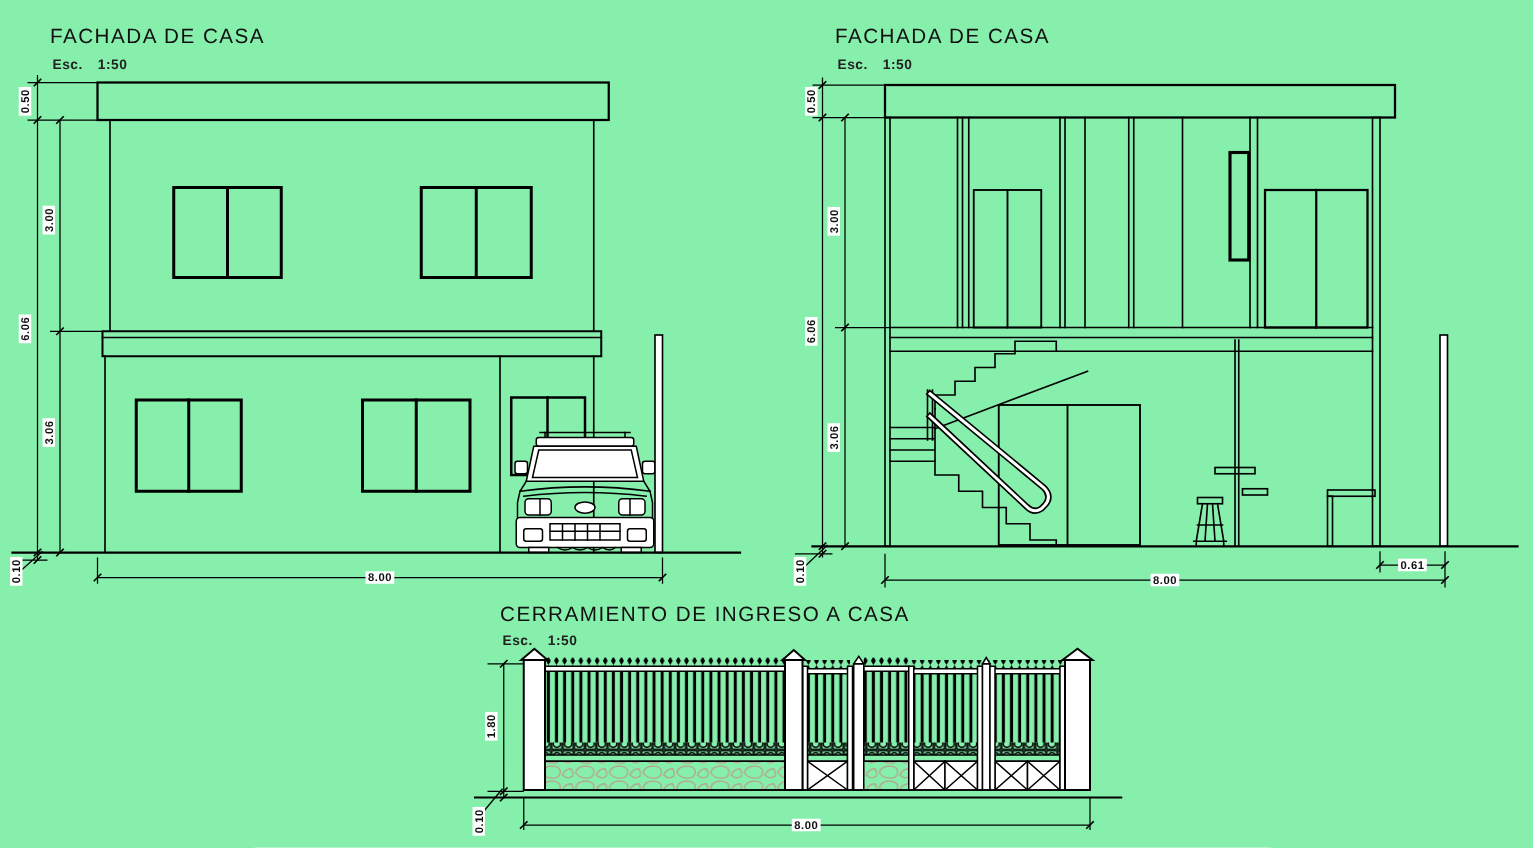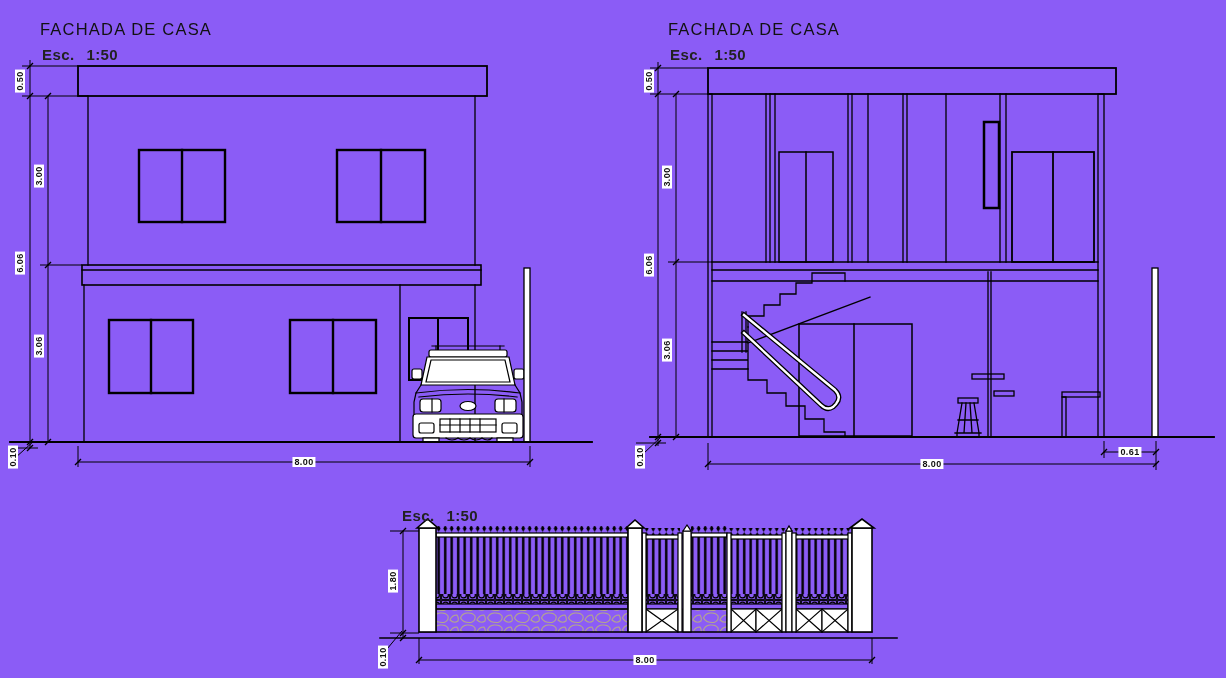--- a/index.html
+++ b/index.html
@@ -1,21 +1,21 @@
 <!DOCTYPE html>
 <html><head>
 <meta charset="utf-8">
 <style>
   html,body{margin:0;padding:0;background:#fff;}
   body{width:1226px;height:678px;position:relative;overflow:hidden;
        font-family:"Liberation Sans", sans-serif;color:#0a0a0a;}
-  .sheet{position:absolute;inset:0;background:#8b5cf6;}
+  .sheet{position:absolute;inset:0;background:#86efac;}
   svg{position:absolute;left:0;top:0;}
   .ttl{position:absolute;font-size:16.5px;letter-spacing:1.2px;color:#111;white-space:nowrap;}
-  .esc{position:absolute;font-size:15px;font-weight:bold;letter-spacing:.4px;color:#222;white-space:nowrap;}
+  .esc{position:absolute;font-size:11px;font-weight:bold;letter-spacing:.4px;color:#222;white-space:nowrap;}
   .esc .val{margin-left:12px;}
   .dl{position:absolute;font-size:9px;font-weight:bold;letter-spacing:.4px;background:#fff;
       padding:0 2px;transform:translate(-50%,-50%);white-space:nowrap;color:#111;}
   .dlv{transform:translate(-50%,-50%) rotate(-90deg);}
 </style>
 </head>
 <body>
 
 <div class="sheet">
 
@@ -256,20 +256,21 @@
   <path d="M400,534 L406,528 M400,636 L406,630 M400,641 L406,635 M416,663 L422,657 M869,663 L875,657" stroke-width="1.4"></path>
 </g>
 </svg>
 
 <span class="ttl" style="left:40px;top:20px">FACHADA DE CASA</span>
 <span class="esc" style="left:42px;top:46px"><span>Esc.</span><span class="val">1:50</span></span>
 
 <span class="ttl" style="left:668px;top:20px">FACHADA DE CASA</span>
 <span class="esc" style="left:670px;top:46px"><span>Esc.</span><span class="val">1:50</span></span>
 
+<span class="ttl" style="left:400px;top:483px">CERRAMIENTO DE INGRESO A CASA</span>
 <span class="esc" style="left:402px;top:507px"><span>Esc.</span><span class="val">1:50</span></span>
 
 <span class="dl dlv" style="left:20px;top:81px">0.50</span>
 <span class="dl dlv" style="left:39px;top:176px">3.00</span>
 <span class="dl dlv" style="left:20px;top:263px">6.06</span>
 <span class="dl dlv" style="left:39px;top:346px">3.06</span>
 <span class="dl dlv" style="left:13px;top:457px">0.10</span>
 <span class="dl" style="left:304px;top:462px">8.00</span>
 
 <span class="dl dlv" style="left:649px;top:81px">0.50</span>

